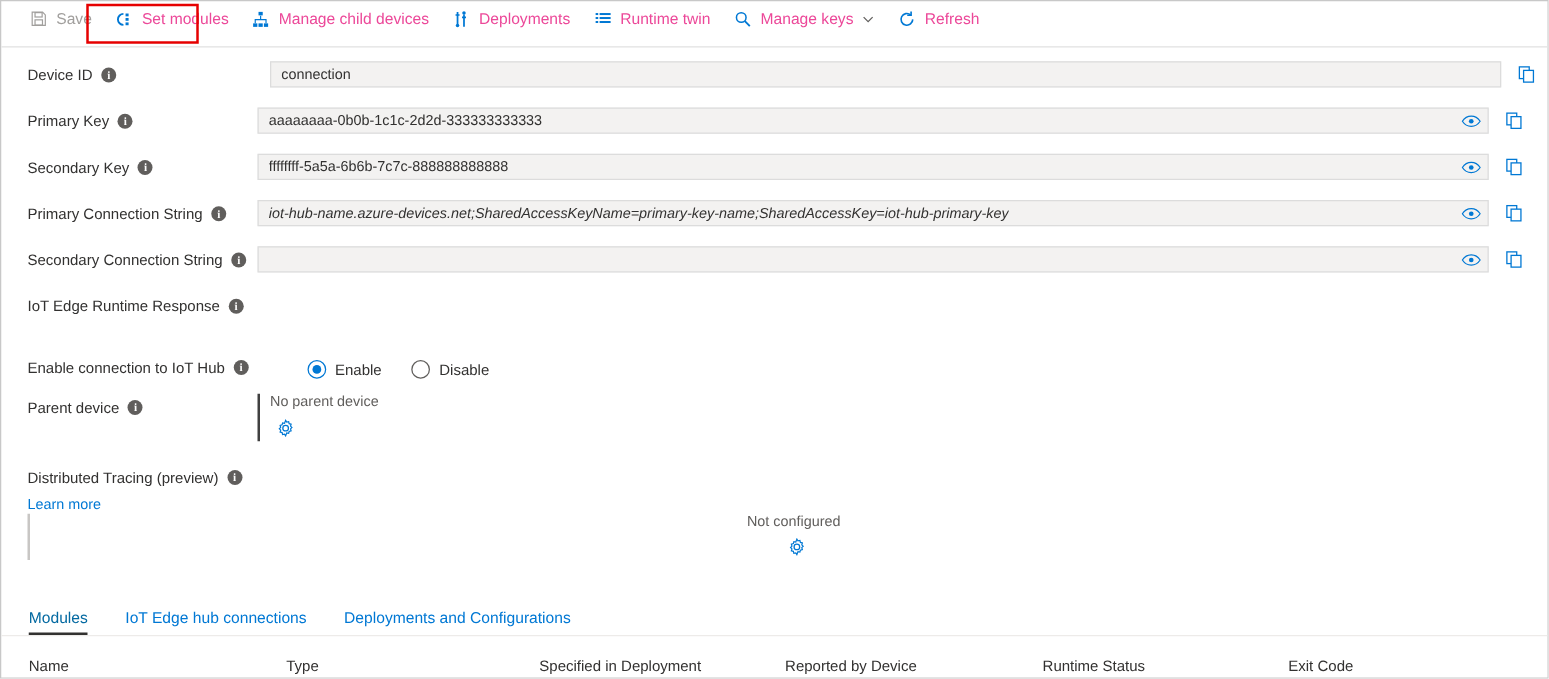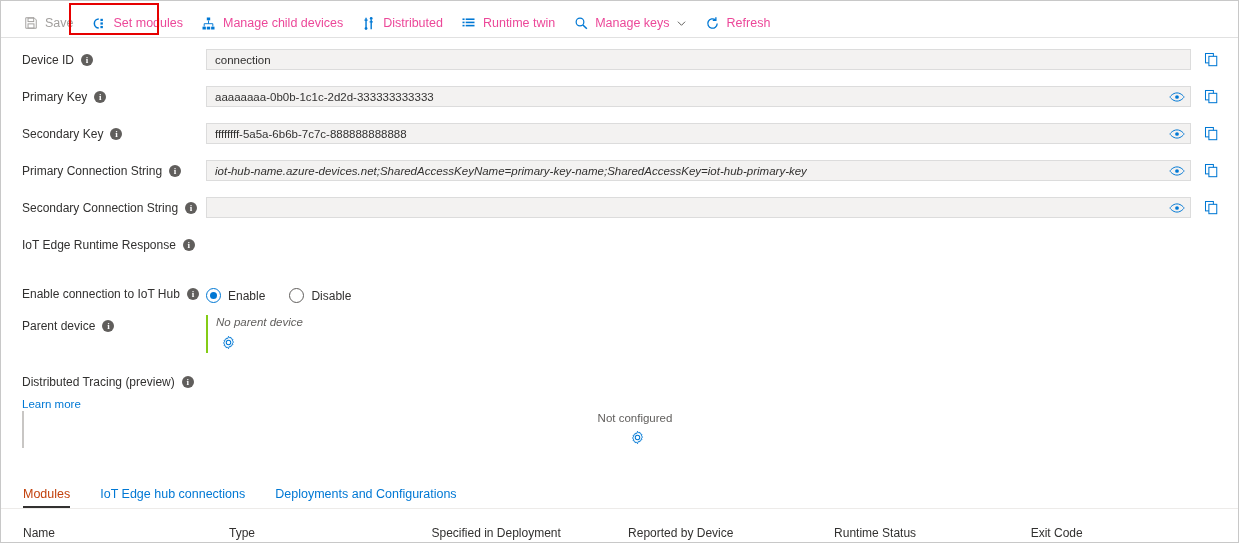--- a/index.html
+++ b/index.html
@@ -21,21 +21,21 @@
     border: 1px solid #c8c8c8;
     box-sizing: border-box;
     overflow: hidden;
   }
 
   
   .toolbar {
     position: relative;
     height: 37px;
     display: flex;
-    align-items: flex-end;
+    align-items: flex-start;
     padding-left: 22px;
     border-bottom: 1px solid #e1e1e1;
     box-sizing: border-box;
   }
   .tb-item {
     display: flex;
     align-items: center;
     height: 28px;
     padding: 0 9px 0 0;
     margin-right: 9px;
@@ -170,24 +170,23 @@
     margin-right: 7px; flex: none;
   }
   .radio.sel .dot { border-color: #0078d4; border-width: 1px; }
   .radio.sel .dot::after {
     content: ""; width: 7px; height: 7px; border-radius: 50%; background: #0078d4;
   }
   .radio span { font-size: 12px; color: #323130; }
 
   
   .subblock {
-    border-left: 2px solid #84cc16;
+    border-left: 2px solid #404040;
     padding: 0 0 0 8px;
     min-height: 34px;
-    font-style: italic;
   }
   .subtext { font-size: 11.5px; color: #605e5c; line-height: 15px; }
   .gear {
     width: 16px; height: 16px; margin-top: 4px; margin-left: 4px;
     display: inline-flex; align-items: center; justify-content: center; cursor: pointer;
   }
 
   
   .tracing {
     padding-left: 21px;
@@ -209,21 +208,21 @@
   .tab {
     font-size: 12.5px;
     color: #0078d4;
     margin-right: 30px;
     padding-bottom: 7px;
     cursor: pointer;
     white-space: nowrap;
     position: relative;
   }
   .tab.active {
-    color: #c2410c;
+    color: #0369a1;
     font-weight: 400;
   }
   .tab.active::after {
     content: "";
     position: absolute;
     left: 0; right: 0; bottom: 0;
     height: 2px;
     background: #323130;
   }
 
@@ -294,21 +293,21 @@
 
     <button class="tb-item">
       <span class="ic">
         <svg width="15" height="15" viewBox="0 0 16 16">
           <path d="M4.3 1.8v10.4M9.8 3.8v10.4" stroke="#0078d4" stroke-width="1.5" fill="none"></path>
           <circle cx="4.3" cy="13.3" r="1.5" fill="#0078d4"></circle>
           <circle cx="9.8" cy="2.6" r="1.5" fill="#0078d4"></circle>
           <path d="M2.6 4.3h3.4M8.1 6.3h3.4" stroke="#0078d4" stroke-width="1.4"></path>
         </svg>
       </span>
-      <span>Distributed</span>
+      <span>Deployments</span>
     </button>
 
     <button class="tb-item">
       <span class="ic">
         <svg width="15" height="15" viewBox="0 0 16 16">
           <rect x="1.6" y="2.6" width="2.2" height="1.7" fill="#0078d4"></rect>
           <rect x="1.6" y="6" width="2.2" height="1.7" fill="#0078d4"></rect>
           <rect x="1.6" y="9.4" width="2.2" height="1.7" fill="#0078d4"></rect>
           <rect x="5" y="2.6" width="9.4" height="1.7" fill="#0078d4"></rect>
           <rect x="5" y="6" width="9.4" height="1.7" fill="#0078d4"></rect>
@@ -341,21 +340,21 @@
         </svg>
       </span>
       <span>Refresh</span>
     </button>
 
     <div class="redbox"></div>
   </div>
 
   <div class="form">
 
-    <div class="row" style="margin-bottom:8px;">
+    <div class="row" style="margin-bottom:8px;gap:10px;">
       <div class="lbl">
         <span>Device ID</span>
         <span class="info">i</span>
       </div>
       <div class="fieldwrap">
         <div class="field w-full">
           <span class="val">connection</span>
         </div>
         <span class="copy">
           <svg width="15" height="15" viewBox="0 0 16 16">
@@ -461,21 +460,21 @@
       </div>
     </div>
 
     <div class="row" style="margin-bottom:8px;">
       <div class="lbl">
         <span>IoT Edge Runtime Response</span>
         <span class="info">i</span>
       </div>
     </div>
 
-    <div class="row" style="margin-top:20px;">
+    <div class="row" style="margin-top:20px;gap:40px;">
       <div class="lbl">
         <span>Enable connection to IoT Hub</span>
         <span class="info">i</span>
       </div>
       <div class="radios">
         <label class="radio sel">
           <span class="dot"></span>
           <span>Enable</span>
         </label>
         <label class="radio">

